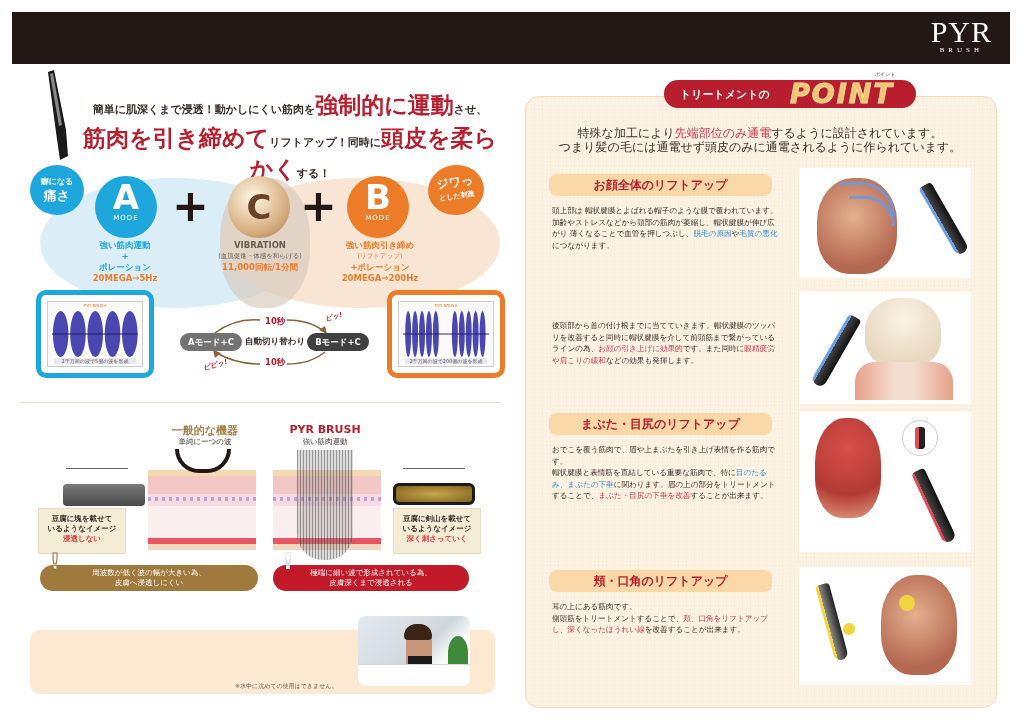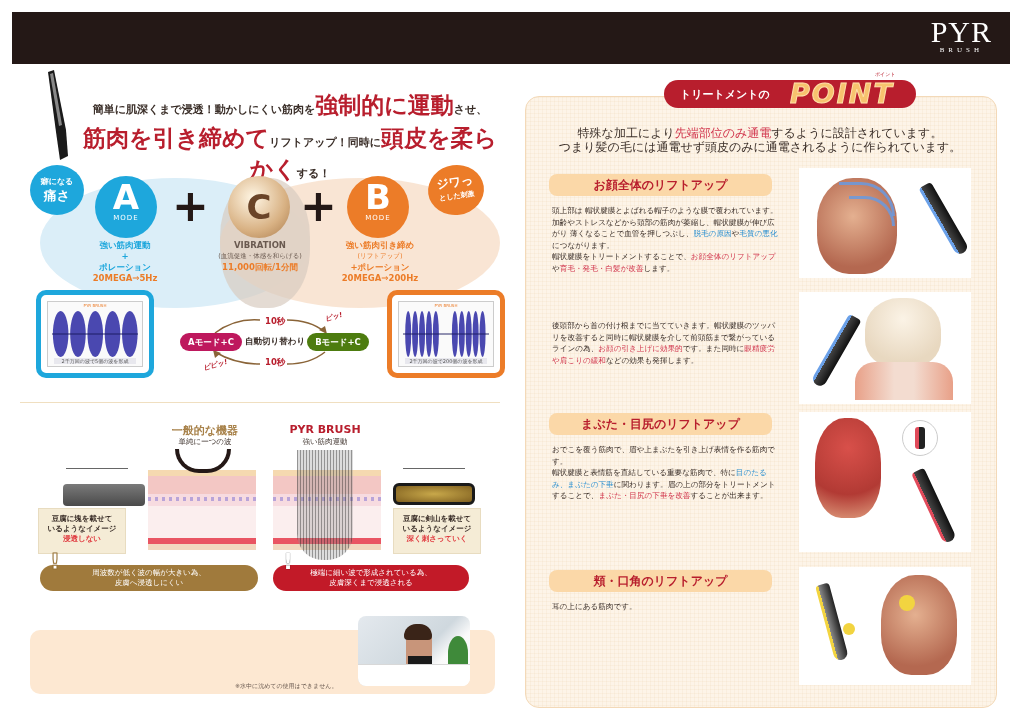--- a/index.html
+++ b/index.html
@@ -46,22 +46,22 @@
   .wave-box { position: absolute; top: 290px; width: 118px; height: 88px; border-radius: 10px; border: 5px solid; background: #fff; padding: 6px; }
   .wave-box-a { left: 36px; border-color: #1ea7dc; }
   .wave-box-b { left: 387px; border-color: #ec7c28; }
   .wave-inner { width: 100%; height: 100%; border: 1px solid #ccc; position: relative; background: #fafafa; }
   .wave-svg { position: absolute; left: 4px; top: 8px; width: 92%; height: 48px; }
   .wave-cap { position: absolute; bottom: 2px; left: 6px; right: 6px; font-size: 5px; background: #e8e8ee; text-align: center; color: #555; }
   .wave-title { position: absolute; top: 1px; left: 0; right: 0; text-align: center; font-size: 4px; color: #ec7c28; }
 
   .cycle { position: absolute; left: 175px; top: 312px; width: 195px; height: 60px; }
   .pill { position: absolute; top: 21px; height: 18px; border-radius: 9px; color: #fff; font-size: 8.5px; font-weight: bold; line-height: 18px; text-align: center; }
-  .pill-a { left: 5px; width: 62px; background: #be185d; }
-  .pill-b { left: 132px; width: 62px; background: #4d7c0f; }
+  .pill-a { left: 5px; width: 62px; background: #737373; }
+  .pill-b { left: 132px; width: 62px; background: #404040; }
   .auto-label { position: absolute; left: 70px; top: 24px; font-size: 8.5px; font-weight: bold; color: #3a2e28; }
   .sec { position: absolute; font-size: 8.5px; font-weight: bold; color: #b81e2d; }
   .sec-top { left: 90px; top: 4px; }
   .sec-bot { left: 90px; top: 45px; }
   .beep { position: absolute; font-size: 7px; color: #b81e2d; font-style: italic; font-weight: bold; }
   .beep-1 { left: 150px; top: 0; transform: rotate(-15deg); }
   .beep-2 { left: 28px; top: 48px; transform: rotate(-15deg); }
 
   .divider { position: absolute; left: 20px; top: 402px; width: 480px; height: 1px; background: #f0dfc0; }
 
@@ -327,36 +327,36 @@
 </div>
 <div class="panel-intro">
   <div><span>特殊な加工により</span><span class="red">先端部位のみ通電</span><span>するように設計されています。</span></div>
   <div>つまり髪の毛には通電せず頭皮のみに通電されるように作られています。</div>
 </div>
 
 <div class="sec-head" style="top:174px">お顔全体のリフトアップ</div>
 <div class="sec-body" style="top:205px">
   <div>頭上部は 帽状腱膜とよばれる帽子のような膜で覆われています。</div>
   <div><span>加齢やストレスなどから頭部の筋肉が萎縮し、帽状腱膜が伸び広がり 薄くなることで血管を押しつぶし、</span><span class="blue">脱毛の原因</span><span>や</span><span class="blue">毛質の悪化</span><span>につながります。</span></div>
-  <div><span>帽状腱膜をトリートメントすることで、</span><span class="red">お顔全体のリフトアップ</span><span>や</span><span class="red">育毛・発毛・白髪が改善</span><span>します。</span></div>
 </div>
 
 <div class="sec-body" style="top:320px">
   <span>後頭部から首の付け根までに当てていきます。帽状腱膜のツッパリを改善すると同時に帽状腱膜を介して前頭筋まで繋がっているラインの為、</span><span class="red">お顔の引き上げに効果的</span><span>です。また同時に</span><span class="red">眼精疲労や肩こりの緩和</span><span>などの効果も発揮します。</span>
 </div>
 
 <div class="sec-head" style="top:413px">まぶた・目尻のリフトアップ</div>
 <div class="sec-body" style="top:444px">
   <div>おでこを覆う筋肉で、眉や上まぶたを引き上げ表情を作る筋肉です。</div>
   <div><span>帽状腱膜と表情筋を直結している重要な筋肉で、特に</span><span class="blue">目のたるみ、まぶたの下垂</span><span>に関わります。眉の上の部分をトリートメントすることで、</span><span class="red">まぶた・目尻の下垂を改善</span><span>することが出来ます。</span></div>
 </div>
 
 <div class="sec-head" style="top:570px">頬・口角のリフトアップ</div>
 <div class="sec-body" style="top:601px">
   <div>耳の上にある筋肉です。</div>
+  <div><span>側頭筋をトリートメントすることで、</span><span class="red">頬、口角をリフトアップし、深くなったほうれい線</span><span>を改善することが出来ます。</span></div>
 </div>
 
 <div class="illus illus-1">
   <div class="head" style="left:18px;top:10px;width:80px;height:96px"></div>
   <div class="arrow-arc" style="left:40px;top:14px;width:56px;height:34px"></div>
   <div class="arrow-arc" style="left:50px;top:28px;width:46px;height:30px"></div>
   <div class="brush-shape" style="left:138px;top:12px"></div>
 </div>
 <div class="illus illus-2">
   <div class="head head-back" style="left:66px;top:6px;width:76px;height:70px"></div>

